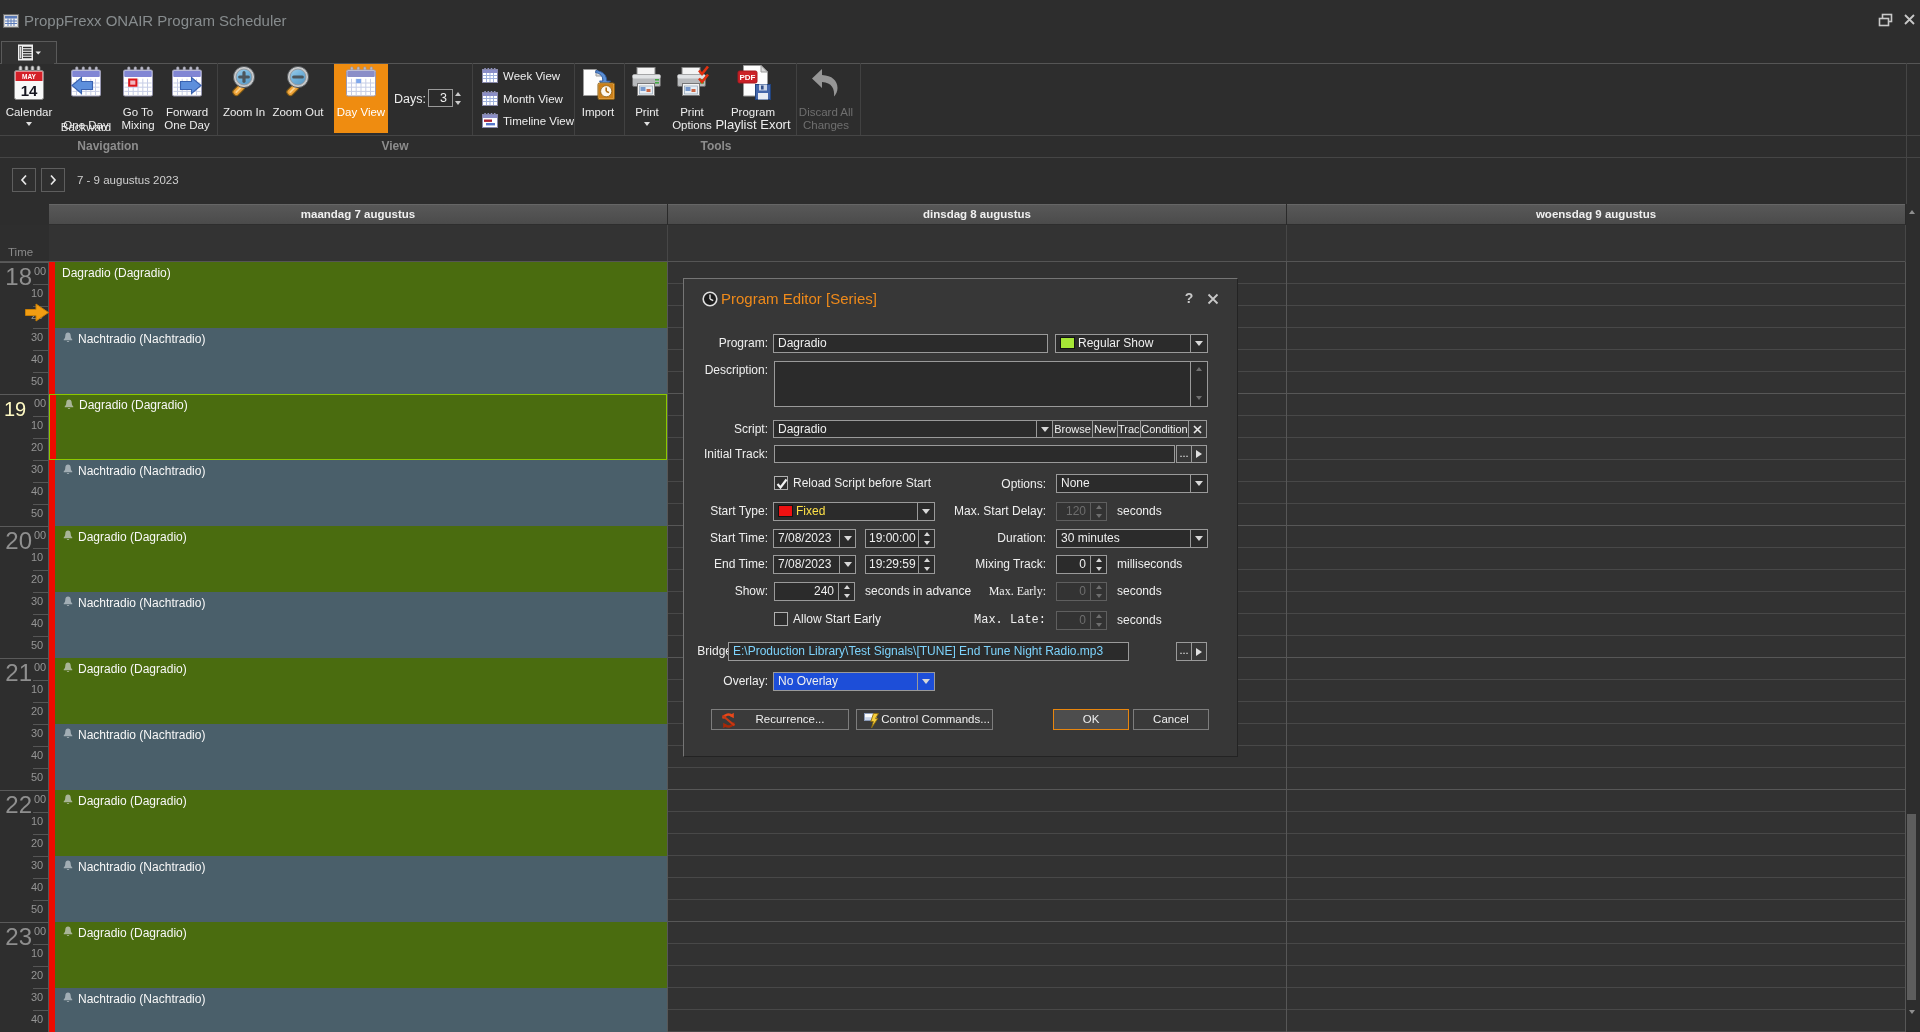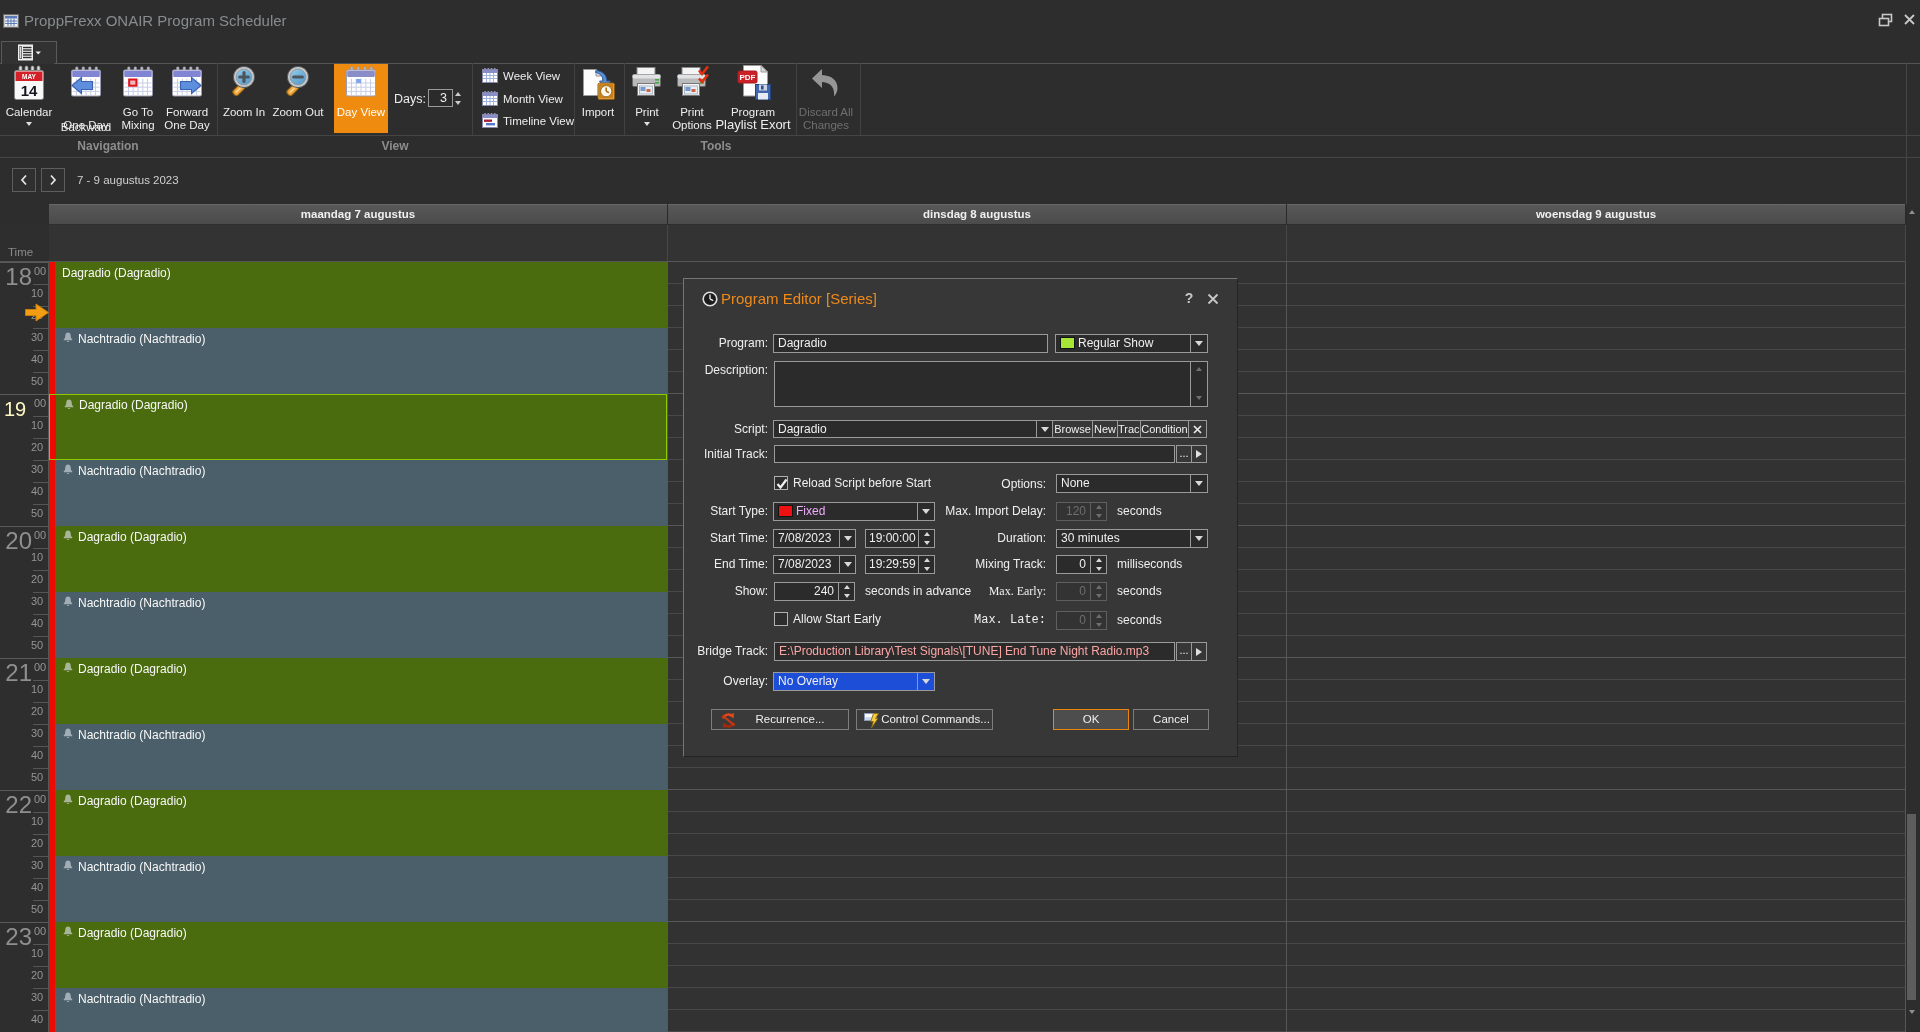--- a/index.html
+++ b/index.html
@@ -573,26 +573,26 @@
 <div style="position:absolute;left:896px;top:476px;width:150px;height:17px;color:#efefef;font-size:12px;line-height:17px;text-align:right;white-space:nowrap;">Options:</div>
 <div style="position:absolute;left:1056px;top:474px;width:152px;height:19px;background:#2b2b2b;border:1px solid #9a9a9a;box-sizing:border-box;">
       <div style="position:absolute;left:4px;top:0px;width:129px;height:17px;color:#efefef;font-size:12px;line-height:17px;white-space:nowrap;overflow:hidden;">None</div>
       <div style="position:absolute;left:133px;top:0px;width:17px;height:17px;border-left:1px solid #9a9a9a;box-sizing:border-box;display:flex;align-items:center;justify-content:center;line-height:0;font-size:0;">
         <span style="display:inline-block;width:0;height:0;border-left:4px solid transparent;border-right:4px solid transparent;border-top:5px solid #d8d8d8;"></span>
       </div>
     </div>
 <div style="position:absolute;left:618px;top:503px;width:150px;height:17px;color:#efefef;font-size:12px;line-height:17px;text-align:right;white-space:nowrap;">Start Type:</div>
 <div style="position:absolute;left:773px;top:502px;width:162px;height:19px;background:#2b2b2b;border:1px solid #9a9a9a;box-sizing:border-box;">
       <div style="position:absolute;left:4px;top:2px;width:15px;height:12px;background:#ee1111;border:1.5px solid #141414;box-sizing:border-box;"></div>
-      <div style="position:absolute;left:22px;top:0px;width:121px;height:17px;color:#f0abfc;font-size:12px;line-height:17px;white-space:nowrap;overflow:hidden;">Fixed</div>
+      <div style="position:absolute;left:22px;top:0px;width:121px;height:17px;color:#fde047;font-size:12px;line-height:17px;white-space:nowrap;overflow:hidden;">Fixed</div>
       <div style="position:absolute;left:143px;top:0px;width:17px;height:17px;border-left:1px solid #9a9a9a;box-sizing:border-box;display:flex;align-items:center;justify-content:center;line-height:0;font-size:0;">
         <span style="display:inline-block;width:0;height:0;border-left:4px solid transparent;border-right:4px solid transparent;border-top:5px solid #d8d8d8;"></span>
       </div>
     </div>
-<div style="position:absolute;left:896px;top:503px;width:150px;height:17px;color:#efefef;font-size:12px;line-height:17px;text-align:right;white-space:nowrap;">Max. Import Delay:</div>
+<div style="position:absolute;left:896px;top:503px;width:150px;height:17px;color:#efefef;font-size:12px;line-height:17px;text-align:right;white-space:nowrap;">Max. Start Delay:</div>
 <div style="position:absolute;left:1056px;top:502px;width:35px;height:19px;background:#333333;border:1px solid #5f5f5f;box-sizing:border-box;color:#6e6e6e;font-size:12px;line-height:17px;text-align:right;padding-right:4px;padding-left:3px;">120</div>
     <div style="position:absolute;left:1090px;top:502px;width:17px;height:19px;background:#333333;border:1px solid #5f5f5f;box-sizing:border-box;">
       <div style="position:absolute;left:0px;top:0px;width:15px;height:8px;display:flex;align-items:center;justify-content:center;line-height:0;font-size:0;">
         <span style="display:inline-block;width:0;height:0;border-left:3px solid transparent;border-right:3px solid transparent;border-bottom:4px solid #6e6e6e;"></span>
       </div>
       <div style="position:absolute;left:0px;top:8px;width:15px;height:9px;display:flex;align-items:center;justify-content:center;line-height:0;font-size:0;">
         <span style="display:inline-block;width:0;height:0;border-left:3px solid transparent;border-right:3px solid transparent;border-top:4px solid #6e6e6e;"></span>
       </div>
     </div>
 <div style="position:absolute;left:1117px;top:503px;width:60px;height:17px;color:#efefef;font-size:12px;line-height:17px;">seconds</div>
@@ -675,21 +675,21 @@
     <div style="position:absolute;left:1090px;top:611px;width:17px;height:19px;background:#333333;border:1px solid #5f5f5f;box-sizing:border-box;">
       <div style="position:absolute;left:0px;top:0px;width:15px;height:8px;display:flex;align-items:center;justify-content:center;line-height:0;font-size:0;">
         <span style="display:inline-block;width:0;height:0;border-left:3px solid transparent;border-right:3px solid transparent;border-bottom:4px solid #6e6e6e;"></span>
       </div>
       <div style="position:absolute;left:0px;top:8px;width:15px;height:9px;display:flex;align-items:center;justify-content:center;line-height:0;font-size:0;">
         <span style="display:inline-block;width:0;height:0;border-left:3px solid transparent;border-right:3px solid transparent;border-top:4px solid #6e6e6e;"></span>
       </div>
     </div>
 <div style="position:absolute;left:1117px;top:612px;width:60px;height:17px;color:#efefef;font-size:12px;line-height:17px;">seconds</div>
 <div style="position:absolute;left:618px;top:643px;width:150px;height:17px;color:#efefef;font-size:12px;line-height:17px;text-align:right;white-space:nowrap;">Bridge Track:</div>
-<div style="position:absolute;left:774px;top:642px;width:401px;height:19px;background:#2b2b2b;border:1px solid #9a9a9a;box-sizing:border-box;color:#fca5a5;font-size:12px;line-height:17px;padding-left:4px;overflow:hidden;white-space:nowrap;">E:\Production Library\Test Signals\[TUNE] End Tune Night Radio.mp3</div>
+<div style="position:absolute;left:728px;top:642px;width:401px;height:19px;background:#2b2b2b;border:1px solid #9a9a9a;box-sizing:border-box;color:#7dd3fc;font-size:12px;line-height:17px;padding-left:4px;overflow:hidden;white-space:nowrap;">E:\Production Library\Test Signals\[TUNE] End Tune Night Radio.mp3</div>
 <div style="position:absolute;left:1176px;top:642px;width:16px;height:19px;background:#373737;border:1px solid #9a9a9a;box-sizing:border-box;color:#efefef;font-size:11px;text-align:center;line-height:15px;">...</div>
 <div style="position:absolute;left:1191px;top:642px;width:16px;height:19px;background:#373737;border:1px solid #9a9a9a;box-sizing:border-box;display:flex;align-items:center;justify-content:center;">
       <span style="display:inline-block;width:0;height:0;border-top:4px solid transparent;border-bottom:4px solid transparent;border-left:6px solid #e0e0e0;"></span>
     </div>
 <div style="position:absolute;left:618px;top:673px;width:150px;height:17px;color:#efefef;font-size:12px;line-height:17px;text-align:right;white-space:nowrap;">Overlay:</div>
 <div style="position:absolute;left:773px;top:672px;width:162px;height:19px;background:#1d4ed8;border:1px solid #9a9a9a;box-sizing:border-box;">
       <div style="position:absolute;left:4px;top:0px;width:139px;height:17px;color:#efefef;font-size:12px;line-height:17px;white-space:nowrap;overflow:hidden;">No Overlay</div>
       <div style="position:absolute;left:143px;top:0px;width:17px;height:17px;border-left:1px solid #9a9a9a;box-sizing:border-box;display:flex;align-items:center;justify-content:center;line-height:0;font-size:0;">
         <span style="display:inline-block;width:0;height:0;border-left:4px solid transparent;border-right:4px solid transparent;border-top:5px solid #d8d8d8;"></span>
       </div>

